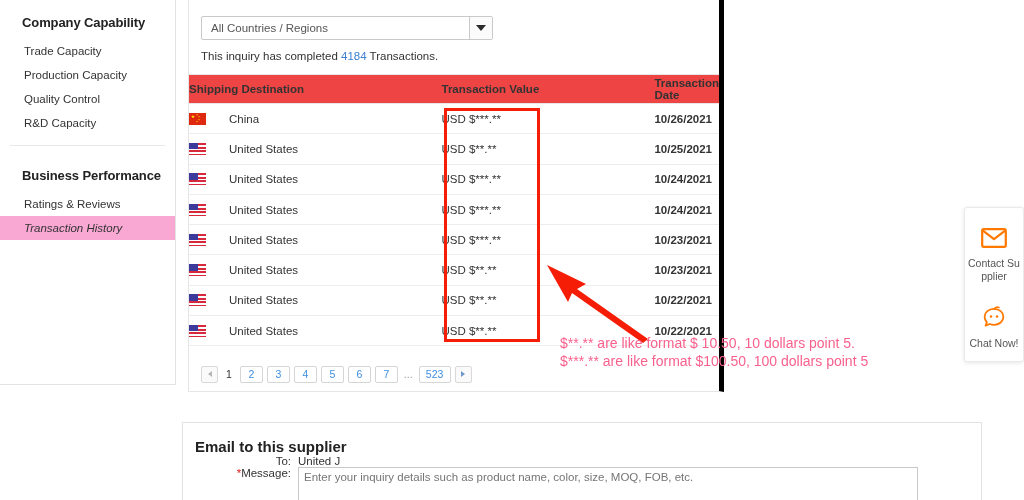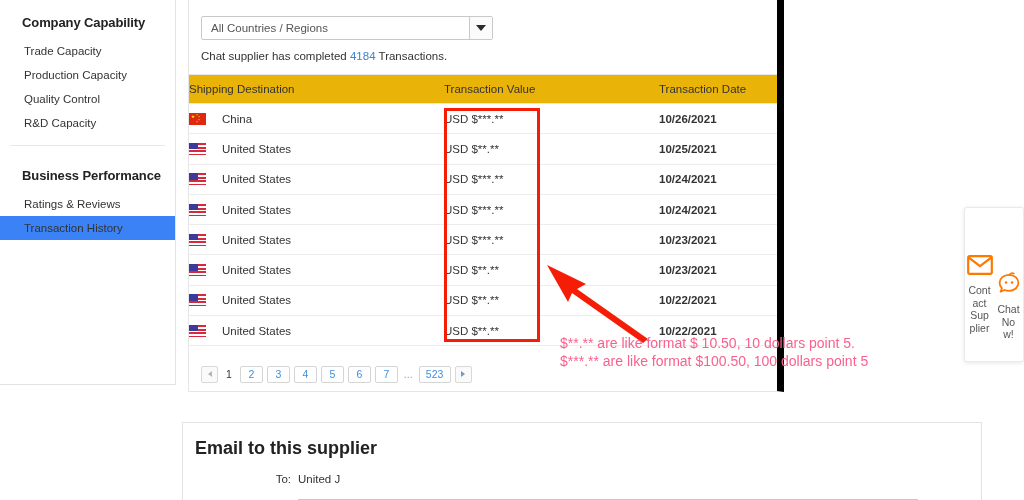--- a/index.html
+++ b/index.html
@@ -33,35 +33,35 @@
     margin-bottom: 9px;
     letter-spacing: -0.1px;
   }
   .side-group-title.second { margin-top: 22px; }
   .side-item {
     font-size: 11.5px;
     color: #333;
     padding: 5px 0 5px 24px;
     line-height: 14px;
   }
-  .side-item.active { background: #3b82f6; }
+  .side-item.active { background: #f9a8d4; font-style: italic; }
   .side-divider {
     height: 1px; background: #e8e8e8;
     margin: 10px 10px 0 10px;
   }
 
   
   .content-panel {
     position: absolute;
     left: 188px; top: 0;
-    width: 596px;
+    width: 536px;
     height: 392px;
     background: #ffffff;
     border-left: 1px solid #e6e6e6;
-    border-right: 7px solid #000000;
+    border-right: 5px solid #000000;
     border-bottom: 1px solid #e6e6e6;
     box-sizing: border-box;
   }
 
   .filter-row { padding: 16px 0 0 12px; }
   .select-box {
     width: 292px; height: 24px;
     border: 1px solid #c9c9c9;
     border-radius: 2px;
     background: #fff;
@@ -94,46 +94,46 @@
   }
   .supplier-line .count { color: #3f7fd0; margin-top: 39px; }
 
   
   .txn-table {
     margin-top: 12px;
     width: 100%;
     border-collapse: collapse;
   }
   .txn-table thead th {
-    background: #eab308;
+    background: #ef4444;
     border-top: 1px solid #e6e6e6;
     border-bottom: 1px solid #e6e6e6;
     font-size: 11.5px;
-    font-weight: normal;
+    font-weight: bold;
     color: #333;
     height: 28px;
     text-align: left;
     padding: 0;
   }
   .th-dest  { padding-left: 26px; width: 255px; }
   .th-value { width: 215px; padding-left: 18px; }
   .th-date  { text-align: center; margin-top: 8px; }
 
   .txn-table tbody td {
     border-bottom: 1px solid #ededed;
     height: 29.3px;
     font-size: 11.5px;
     color: #333;
     padding: 0;
   }
   .td-dest { padding-left: 24px; }
   .td-value { padding-left: 18px; }
   .td-date { color: #444; font-weight: bold; }
 
-  .dest-cell { display: flex; align-items: center; gap: 16px; }
+  .dest-cell { display: flex; align-items: center; gap: 23px; }
 
   
   .flag { width: 17px; height: 12px; display: inline-block; position: relative; flex: none; }
   .flag-cn { background: #de2910; }
   .flag-cn .star-big {
     position: absolute; left: 2px; top: 2px;
     width: 4px; height: 4px; background: #ffde00;
     clip-path: polygon(50% 0%, 61% 35%, 98% 35%, 68% 57%, 79% 91%, 50% 70%, 21% 91%, 32% 57%, 2% 35%, 39% 35%);
   }
   .flag-cn .star-s {
@@ -245,21 +245,21 @@
     position: absolute;
     right: 0px; top: 207px;
     width: 60px;
     height: 155px;
     background: #ffffff;
     border: 1px solid #eaeaea;
     border-radius: 3px;
     box-shadow: 0 1px 4px rgba(0,0,0,0.10);
     box-sizing: border-box;
     display: flex;
-    flex-direction: row;
+    flex-direction: column;
     align-items: center;
     padding-top: 20px;
   }
   .float-item { width: 100%; text-align: center; }
   .float-item.second { margin-top: 24px; }
   .float-label {
     font-size: 10.5px;
     color: #555;
     line-height: 12.5px;
     margin-top: 5px;
@@ -272,26 +272,26 @@
     position: absolute;
     left: 182px; top: 422px;
     width: 800px;
     height: 100px;
     background: #fff;
     border: 1px solid #e2e2e2;
     border-bottom: none;
     box-sizing: border-box;
   }
   .email-title {
-    font-size: 18px;
+    font-size: 15px;
     font-weight: bold;
     color: #222;
     padding: 15px 0 0 12px;
   }
-  .form-row { display: flex; align-items: flex-end; margin-top: 14px; }
+  .form-row { display: flex; align-items: flex-start; }
   .form-label {
     width: 115px;
     text-align: right;
     font-size: 11.5px;
     color: #333;
     padding-right: 7px;
     box-sizing: border-box;
     flex: none;
   }
   .req-star { color: #e02020; }
@@ -332,21 +332,21 @@
 
     <div class="filter-row">
       <div class="select-box">
         <span class="select-label">All Countries / Regions</span>
         <span class="select-arrow-cell">
           <span class="caret-down"></span>
         </span>
       </div>
     </div>
 
-    <div class="supplier-line"><span>Chat supplier has completed </span><span class="count">4184</span><span> Transactions.</span></div>
+    <div class="supplier-line"><span>This inquiry has completed </span><span class="count">4184</span><span> Transactions.</span></div>
 
     <table class="txn-table">
       <thead>
         <tr>
           <th class="th-dest">Shipping Destination</th>
           <th class="th-value">Transaction Value</th>
           <th class="th-date">Transaction Date</th>
         </tr>
       </thead>
       <tbody id="txn-body">

